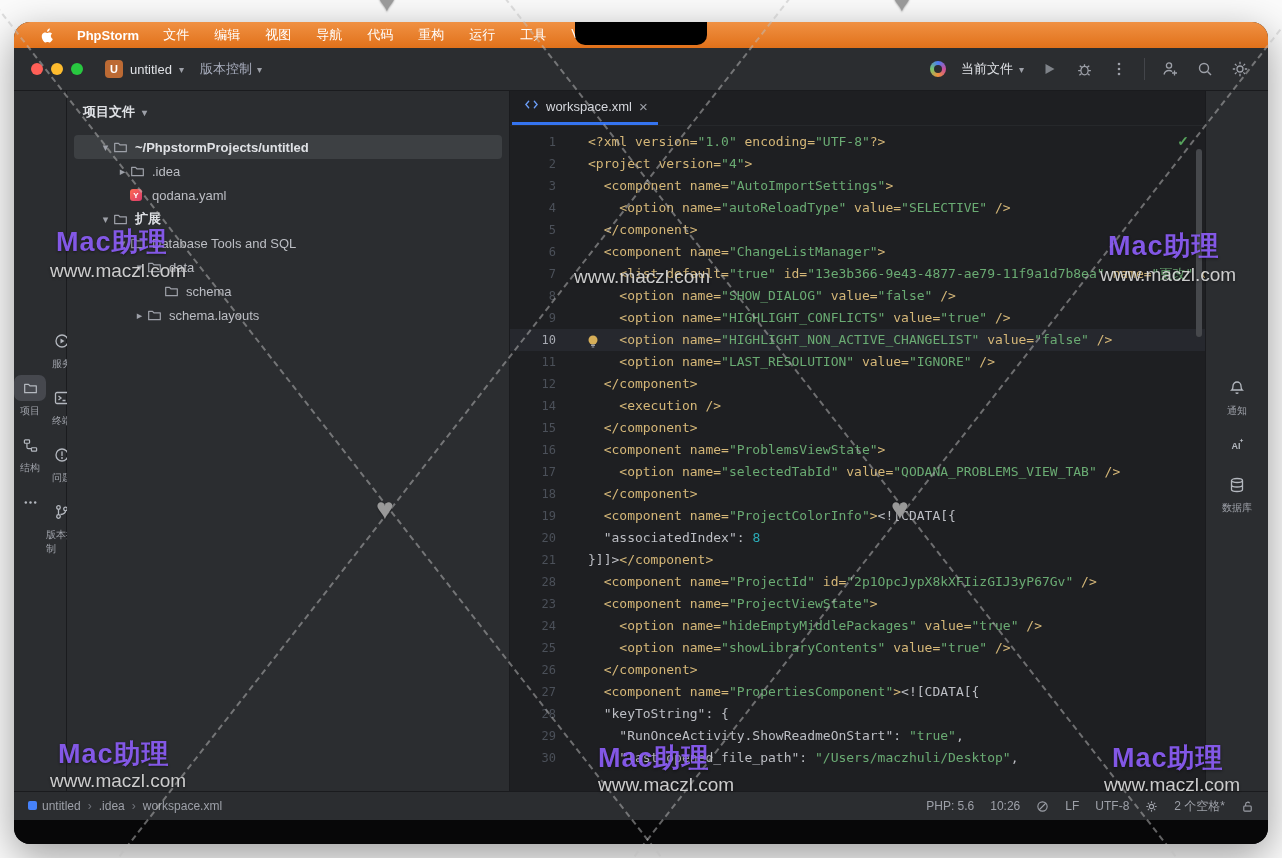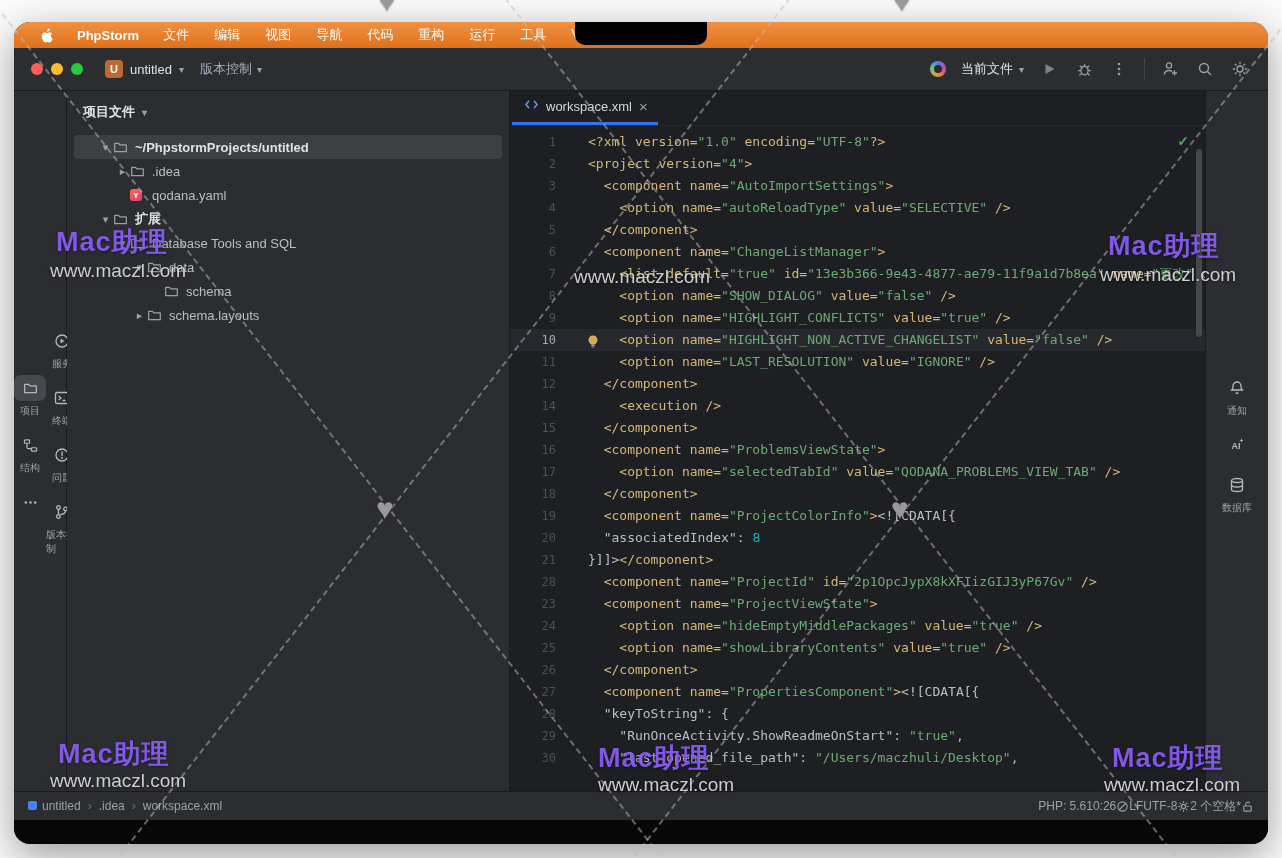--- a/index.html
+++ b/index.html
@@ -81,21 +81,21 @@
   .echeck{position:absolute;top:42px;right:16px;color:#57a35c;font-size:14px;font-weight:bold}
   .escroll{position:absolute;top:58px;right:3px;width:6px;height:188px;border-radius:3px;background:#46484c}
 
   
   .statusbar{flex:0 0 28px;height:28px;background:#2b2d30;border-top:1px solid #1a1b1e;display:flex;align-items:center;
              justify-content:space-between;padding:0 14px;font-size:12px;color:#9da0a8}
   .sb-left{display:flex;align-items:center;gap:7px}
   .bitem{display:flex;align-items:center;gap:5px;cursor:pointer}
   .bsep{color:#6f737a}
   .module-sq{width:9px;height:9px;border-radius:2px;background:#4682fa;display:inline-block}
-  .sb-right{display:flex;align-items:center;}
+  .sb-right{display:flex;align-items:center;gap:16px}
   .sb-right .w{cursor:pointer;white-space:nowrap}
   .sbicon{display:flex;align-items:center;cursor:pointer}
 
   .bottom-strip{flex:0 0 24px;height:24px;background:#070708}
 
   
   .wm{position:absolute;inset:0;pointer-events:none;z-index:50}
   .wline{position:absolute;width:1500px;height:0;border-top:2px dashed rgba(190,190,190,.5)}
   .wheart{position:absolute;color:#999;font-size:30px;text-shadow:0 1px 2px rgba(0,0,0,.35)}
   .wm-brand{position:absolute;font-size:27px;font-weight:bold;color:#8b5cf6;opacity:.92;text-shadow:0 1px 3px rgba(0,0,0,.5);letter-spacing:1px}

